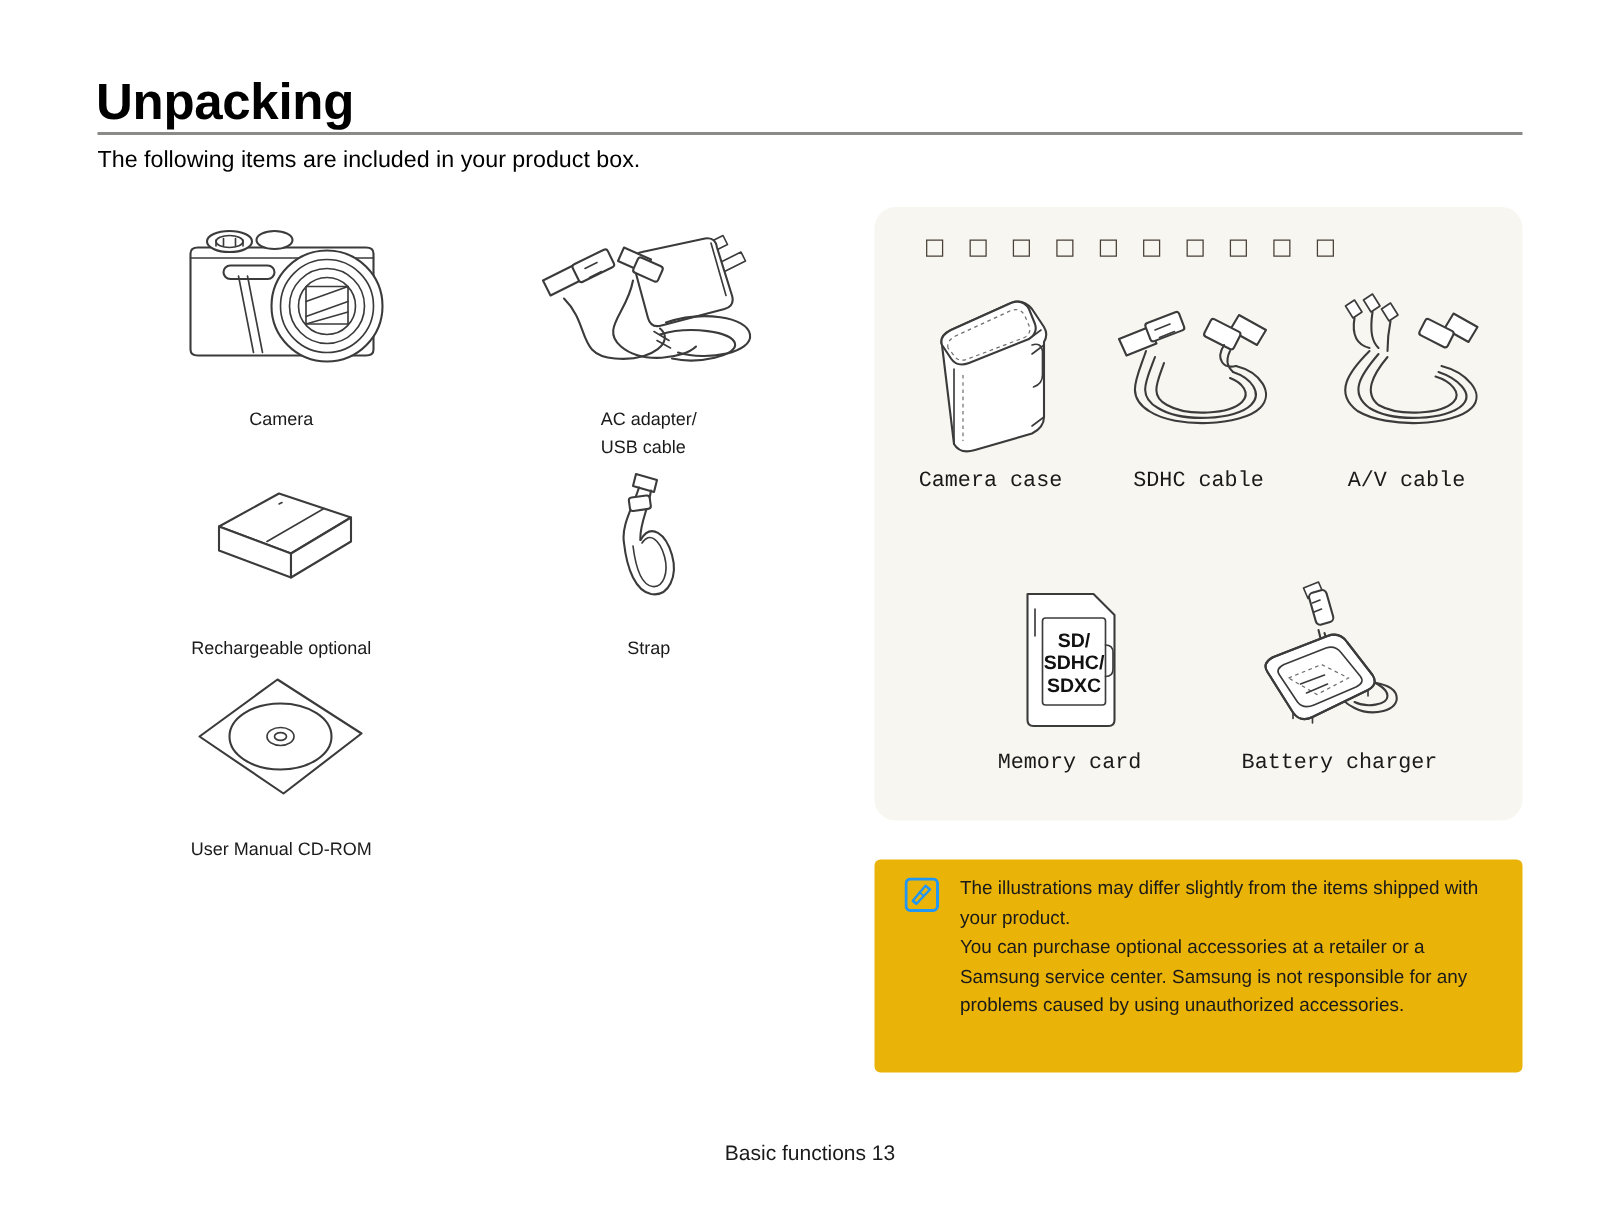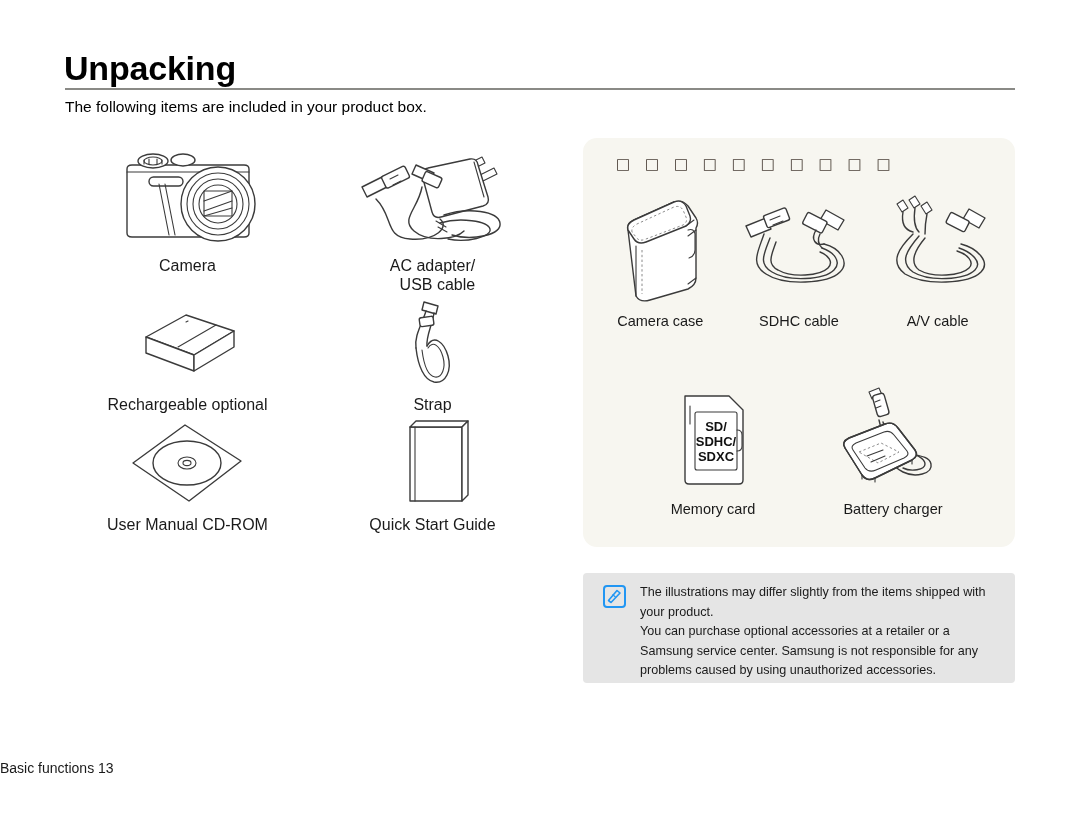--- a/index.html
+++ b/index.html
@@ -63,25 +63,25 @@
     justify-content: flex-start;
   }
   .item-art {
     height: 118px;
     display: flex;
     align-items: center;
     justify-content: center;
     width: 100%;
   }
   .item-label {
-    font-size: 16px;
-    text-align: right;
+    font-size: 12px;
+    text-align: left;
     line-height: 19px;
     color: #1a1a1a;
-    margin-top: 3px;
+    margin-top: 17px;
   }
   .row2 .item-art { height: 98px; }
   .row3 .item-art { height: 98px; }
 
   
   #optional-panel {
     position: absolute;
     left: 583px;
     top: 138px;
     width: 432px;
@@ -124,30 +124,31 @@
     display: flex;
     align-items: center;
     justify-content: center;
   }
   .opt-art-sm { height: 122px; }
   .opt-label {
     font-size: 14.5px;
     color: #1a1a1a;
     text-align: center;
     line-height: 18px;
+    font-family: Liberation Mono, monospace;
   }
 
   
   #note-box {
     position: absolute;
     left: 583px;
     top: 573px;
     width: 432px;
-    height: 110px;
-    background: #e5e5e5;
+    height: 142px;
+    background: #eab308;
     border-radius: 4px;
   }
   #note-icon {
     position: absolute;
     left: 20px;
     top: 12px;
     width: 23px;
     height: 23px;
   }
   #note-text {
@@ -160,21 +161,21 @@
     color: #1a1a1a;
   }
   .note-para { margin: 0; }
 
   
   #footer {
     position: absolute;
     left: 0;
     top: 760px;
     width: 1080px;
-    text-align: left;
+    text-align: center;
     font-size: 14px;
     color: #1a1a1a;
   }
 
   svg { display: block; }
   .ln { fill: none; stroke: #3b3b3b; stroke-width: 1.4; stroke-linejoin: round; stroke-linecap: round; }
   .ln-thin { fill: none; stroke: #3b3b3b; stroke-width: 1.1; stroke-linejoin: round; stroke-linecap: round; }
   .fillw { fill: #ffffff; stroke: #3b3b3b; stroke-width: 1.4; stroke-linejoin: round; }
   .fillw-thin { fill: #ffffff; stroke: #3b3b3b; stroke-width: 1.1; stroke-linejoin: round; }
   .dash { fill: none; stroke: #6d6d6d; stroke-width: 0.8; stroke-dasharray: 2.4 2.4; }
@@ -282,31 +283,20 @@
         <svg width="130" height="92" viewBox="0 0 130 92">
           <path class="fillw" d="M10 46 L62 8 L118 44 L66 84 Z"></path>
           <ellipse class="ln" cx="64" cy="46" rx="34" ry="22"></ellipse>
           <ellipse class="ln-thin" cx="64" cy="46" rx="9" ry="6"></ellipse>
           <ellipse class="fillw-thin" cx="64" cy="46" rx="4" ry="2.6"></ellipse>
         </svg>
       </div>
       <div class="item-label">User Manual CD-ROM</div>
     </div>
 
-    <div class="item">
-      <div class="item-art">
-        <svg width="110" height="92" viewBox="0 0 110 92">
-          <path class="fillw" d="M32 10 L84 10 L84 84 L32 84 Z"></path>
-          <path class="fillw" d="M32 10 L38 4 L90 4 L84 10 Z"></path>
-          <path class="fillw" d="M84 10 L90 4 L90 78 L84 84 Z"></path>
-          <path class="ln-thin" d="M37 10 L37 84"></path>
-        </svg>
-      </div>
-      <div class="item-label">Quick Start Guide</div>
-    </div>
   </div>
 </div>
 
 <div id="optional-panel">
   <div id="optional-title">□ □ □ □ □ □ □ □ □ □</div>
 
   <div class="opt-grid-top">
 
     <div class="opt-item">
       <div class="opt-art">

